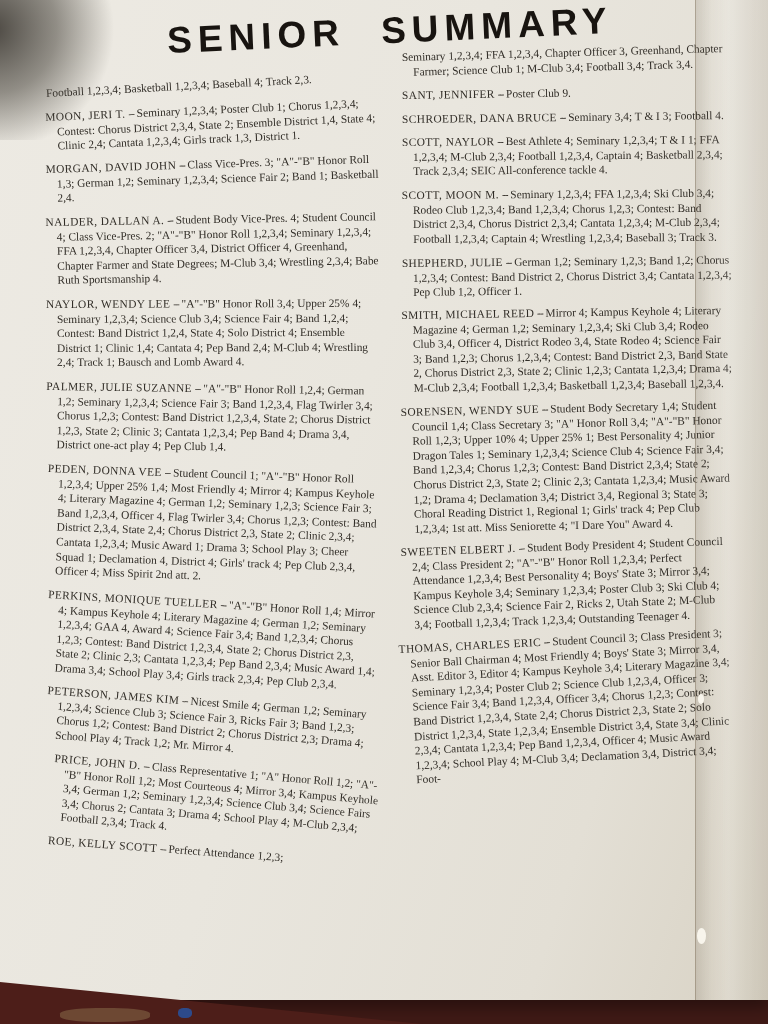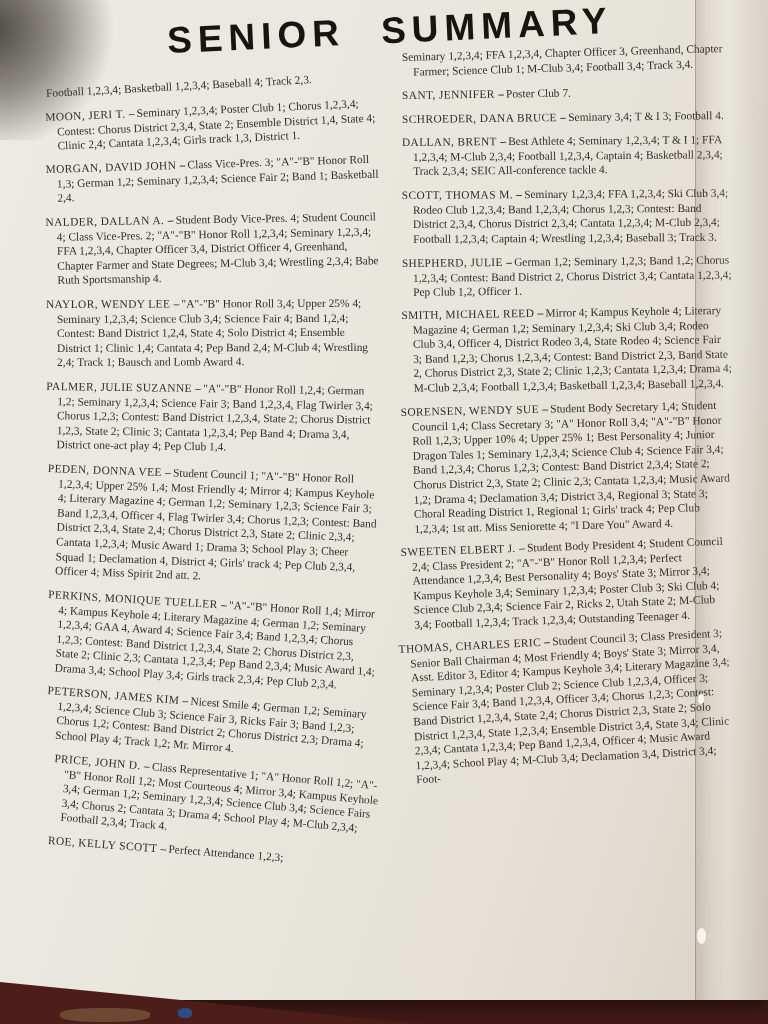--- a/index.html
+++ b/index.html
@@ -95,24 +95,24 @@
           <p class="entry"><span class="sname">NAYLOR, WENDY LEE</span> <span class="sep">--</span> <span>"A"-"B" Honor Roll 3,4; Upper 25% 4; Seminary 1,2,3,4; Science Club 3,4; Science Fair 4; Band 1,2,4; Contest: Band District 1,2,4, State 4; Solo District 4; Ensemble District 1; Clinic 1,4; Cantata 4; Pep Band 2,4; M-Club 4; Wrestling 2,4; Track 1; Bausch and Lomb Award 4.</span></p>
           <p class="entry"><span class="sname">PALMER, JULIE SUZANNE</span> <span class="sep">--</span> <span>"A"-"B" Honor Roll 1,2,4; German 1,2; Seminary 1,2,3,4; Science Fair 3; Band 1,2,3,4, Flag Twirler 3,4; Chorus 1,2,3; Contest: Band District 1,2,3,4, State 2; Chorus District 1,2,3, State 2; Clinic 3; Cantata 1,2,3,4; Pep Band 4; Drama 3,4, District one-act play 4; Pep Club 1,4.</span></p>
           <p class="entry"><span class="sname">PEDEN, DONNA VEE</span> <span class="sep">--</span> <span>Student Council 1; "A"-"B" Honor Roll 1,2,3,4; Upper 25% 1,4; Most Friendly 4; Mirror 4; Kampus Keyhole 4; Literary Magazine 4; German 1,2; Seminary 1,2,3; Science Fair 3; Band 1,2,3,4, Officer 4, Flag Twirler 3,4; Chorus 1,2,3; Contest: Band District 2,3,4, State 2,4; Chorus District 2,3, State 2; Clinic 2,3,4; Cantata 1,2,3,4; Music Award 1; Drama 3; School Play 3; Cheer Squad 1; Declamation 4, District 4; Girls' track 4; Pep Club 2,3,4, Officer 4; Miss Spirit 2nd att. 2.</span></p>
           <p class="entry"><span class="sname">PERKINS, MONIQUE TUELLER</span> <span class="sep">--</span> <span>"A"-"B" Honor Roll 1,4; Mirror 4; Kampus Keyhole 4; Literary Magazine 4; German 1,2; Seminary 1,2,3,4; GAA 4, Award 4; Science Fair 3,4; Band 1,2,3,4; Chorus 1,2,3; Contest: Band District 1,2,3,4, State 2; Chorus District 2,3, State 2; Clinic 2,3; Cantata 1,2,3,4; Pep Band 2,3,4; Music Award 1,4; Drama 3,4; School Play 3,4; Girls track 2,3,4; Pep Club 2,3,4.</span></p>
           <p class="entry"><span class="sname">PETERSON, JAMES KIM</span> <span class="sep">--</span> <span>Nicest Smile 4; German 1,2; Seminary 1,2,3,4; Science Club 3; Science Fair 3, Ricks Fair 3; Band 1,2,3; Chorus 1,2; Contest: Band District 2; Chorus District 2,3; Drama 4; School Play 4; Track 1,2; Mr. Mirror 4.</span></p>
           <p class="entry"><span class="sname">PRICE, JOHN D.</span> <span class="sep">--</span> <span>Class Representative 1; "A" Honor Roll 1,2; "A"-"B" Honor Roll 1,2; Most Courteous 4; Mirror 3,4; Kampus Keyhole 3,4; German 1,2; Seminary 1,2,3,4; Science Club 3,4; Science Fairs 3,4; Chorus 2; Cantata 3; Drama 4; School Play 4; M-Club 2,3,4; Football 2,3,4; Track 4.</span></p>
           <p class="entry"><span class="sname">ROE, KELLY SCOTT</span> <span class="sep">--</span> <span>Perfect Attendance 1,2,3;</span></p>
         </div>
       <div class="col col-right" id="col-right">
           <p class="entry"><span>Seminary 1,2,3,4; FFA 1,2,3,4, Chapter Officer 3, Greenhand, Chapter Farmer; Science Club 1; M-Club 3,4; Football 3,4; Track 3,4.</span></p>
-          <p class="entry"><span class="sname">SANT, JENNIFER</span> <span class="sep">--</span> <span>Poster Club 7.</span></p>
+          <p class="entry"><span class="sname">SANT, JENNIFER</span> <span class="sep">--</span> <span>Poster Club 9.</span></p>
           <p class="entry"><span class="sname">SCHROEDER, DANA BRUCE</span> <span class="sep">--</span> <span>Seminary 3,4; T &amp; I 3; Football 4.</span></p>
-          <p class="entry"><span class="sname">DALLAN, BRENT</span> <span class="sep">--</span> <span>Best Athlete 4; Seminary 1,2,3,4; T &amp; I 1; FFA 1,2,3,4; M-Club 2,3,4; Football 1,2,3,4, Captain 4; Basketball 2,3,4; Track 2,3,4; SEIC All-conference tackle 4.</span></p>
-          <p class="entry"><span class="sname">SCOTT, THOMAS M.</span> <span class="sep">--</span> <span>Seminary 1,2,3,4; FFA 1,2,3,4; Ski Club 3,4; Rodeo Club 1,2,3,4; Band 1,2,3,4; Chorus 1,2,3; Contest: Band District 2,3,4, Chorus District 2,3,4; Cantata 1,2,3,4; M-Club 2,3,4; Football 1,2,3,4; Captain 4; Wrestling 1,2,3,4; Baseball 3; Track 3.</span></p>
+          <p class="entry"><span class="sname">SCOTT, NAYLOR</span> <span class="sep">--</span> <span>Best Athlete 4; Seminary 1,2,3,4; T &amp; I 1; FFA 1,2,3,4; M-Club 2,3,4; Football 1,2,3,4, Captain 4; Basketball 2,3,4; Track 2,3,4; SEIC All-conference tackle 4.</span></p>
+          <p class="entry"><span class="sname">SCOTT, MOON M.</span> <span class="sep">--</span> <span>Seminary 1,2,3,4; FFA 1,2,3,4; Ski Club 3,4; Rodeo Club 1,2,3,4; Band 1,2,3,4; Chorus 1,2,3; Contest: Band District 2,3,4, Chorus District 2,3,4; Cantata 1,2,3,4; M-Club 2,3,4; Football 1,2,3,4; Captain 4; Wrestling 1,2,3,4; Baseball 3; Track 3.</span></p>
           <p class="entry"><span class="sname">SHEPHERD, JULIE</span> <span class="sep">--</span> <span>German 1,2; Seminary 1,2,3; Band 1,2; Chorus 1,2,3,4; Contest: Band District 2, Chorus District 3,4; Cantata 1,2,3,4; Pep Club 1,2, Officer 1.</span></p>
           <p class="entry"><span class="sname">SMITH, MICHAEL REED</span> <span class="sep">--</span> <span>Mirror 4; Kampus Keyhole 4; Literary Magazine 4; German 1,2; Seminary 1,2,3,4; Ski Club 3,4; Rodeo Club 3,4, Officer 4, District Rodeo 3,4, State Rodeo 4; Science Fair 3; Band 1,2,3; Chorus 1,2,3,4; Contest: Band District 2,3, Band State 2, Chorus District 2,3, State 2; Clinic 1,2,3; Cantata 1,2,3,4; Drama 4; M-Club 2,3,4; Football 1,2,3,4; Basketball 1,2,3,4; Baseball 1,2,3,4.</span></p>
           <p class="entry"><span class="sname">SORENSEN, WENDY SUE</span> <span class="sep">--</span> <span>Student Body Secretary 1,4; Student Council 1,4; Class Secretary 3; "A" Honor Roll 3,4; "A"-"B" Honor Roll 1,2,3; Upper 10% 4; Upper 25% 1; Best Personality 4; Junior Dragon Tales 1; Seminary 1,2,3,4; Science Club 4; Science Fair 3,4; Band 1,2,3,4; Chorus 1,2,3; Contest: Band District 2,3,4; State 2; Chorus District 2,3, State 2; Clinic 2,3; Cantata 1,2,3,4; Music Award 1,2; Drama 4; Declamation 3,4; District 3,4, Regional 3; State 3; Choral Reading District 1, Regional 1; Girls' track 4; Pep Club 1,2,3,4; 1st att. Miss Seniorette 4; "I Dare You" Award 4.</span></p>
           <p class="entry"><span class="sname">SWEETEN ELBERT J.</span> <span class="sep">--</span> <span>Student Body President 4; Student Council 2,4; Class President 2; "A"-"B" Honor Roll 1,2,3,4; Perfect Attendance 1,2,3,4; Best Personality 4; Boys' State 3; Mirror 3,4; Kampus Keyhole 3,4; Seminary 1,2,3,4; Poster Club 3; Ski Club 4; Science Club 2,3,4; Science Fair 2, Ricks 2, Utah State 2; M-Club 3,4; Football 1,2,3,4; Track 1,2,3,4; Outstanding Teenager 4.</span></p>
           <p class="entry"><span class="sname">THOMAS, CHARLES ERIC</span> <span class="sep">--</span> <span>Student Council 3; Class President 3; Senior Ball Chairman 4; Most Friendly 4; Boys' State 3; Mirror 3,4, Asst. Editor 3, Editor 4; Kampus Keyhole 3,4; Literary Magazine 3,4; Seminary 1,2,3,4; Poster Club 2; Science Club 1,2,3,4, Officer 3; Science Fair 3,4; Band 1,2,3,4, Officer 3,4; Chorus 1,2,3; Contest: Band District 1,2,3,4, State 2,4; Chorus District 2,3, State 2; Solo District 1,2,3,4, State 1,2,3,4; Ensemble District 3,4, State 3,4; Clinic 2,3,4; Cantata 1,2,3,4; Pep Band 1,2,3,4, Officer 4; Music Award 1,2,3,4; School Play 4; M-Club 3,4; Declamation 3,4, District 3,4; Foot-</span></p>
         </div>
     </div>
     <div class="edge-shade"></div>
     <div class="chip c1"></div>
     <div class="chip c2"></div>

